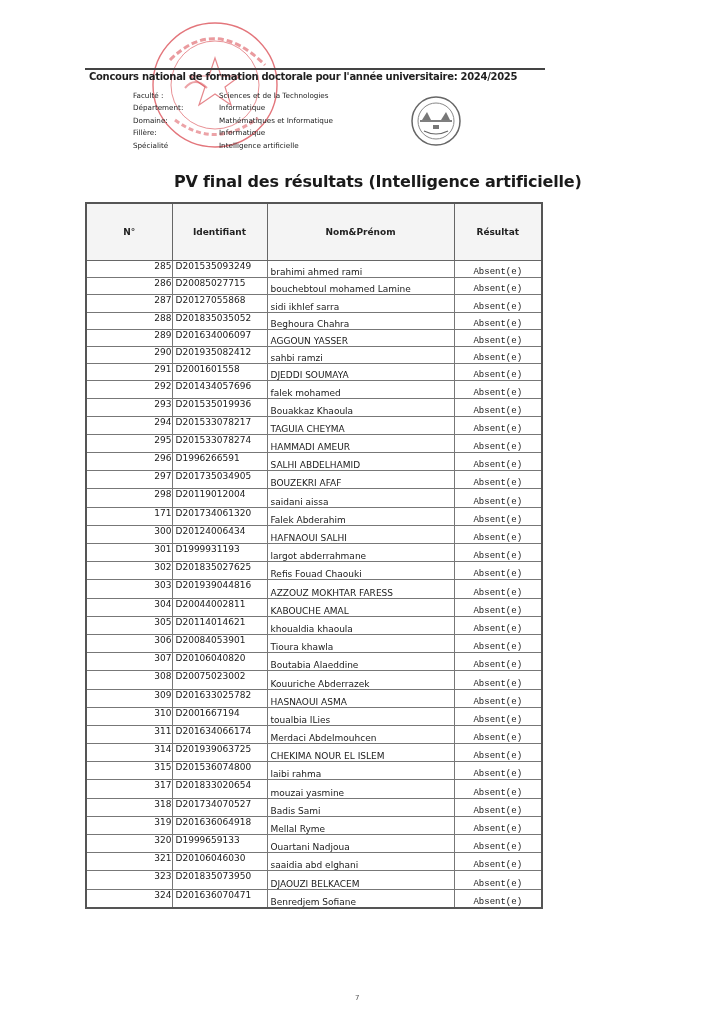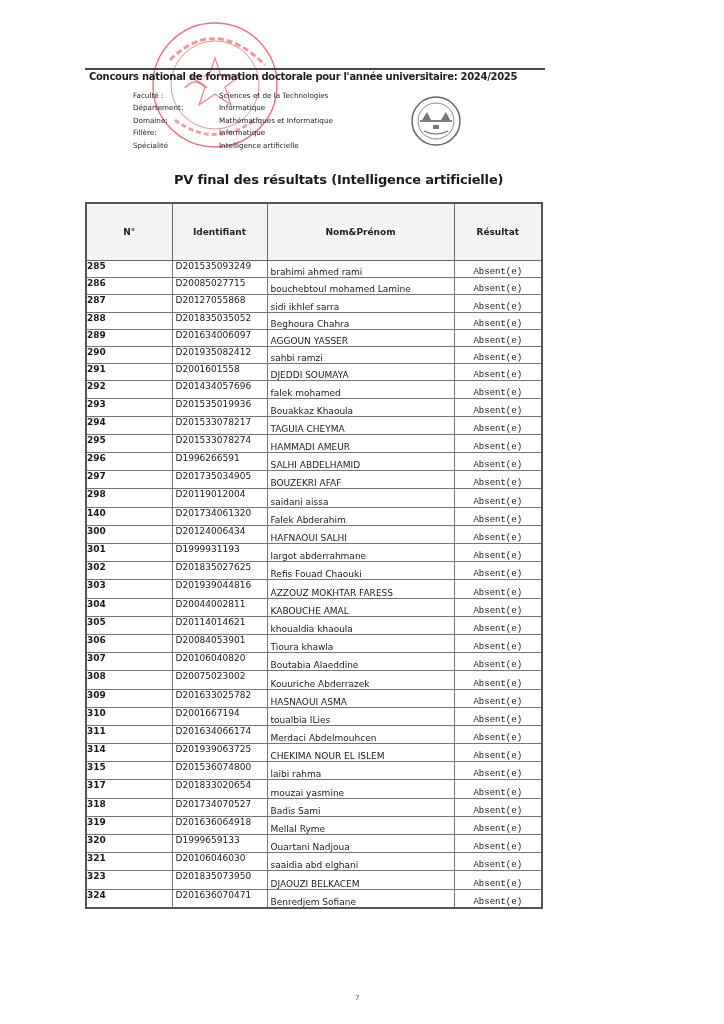--- a/index.html
+++ b/index.html
@@ -22,41 +22,41 @@
     }
     .meta { position: absolute; left: 89px; top: 89px; font-size: 7.2px; font-family: "DejaVu Sans", sans-serif; }
     .meta-row { display: flex; height: 12.5px; align-items: center; padding-left: 44px; }
     .meta-label { width: 86px; color: #222; }
     .meta-value { color: #222; }
     .logo {
       position: absolute; left: 410px; top: 95px; width: 52px; height: 52px;
       pointer-events: none;
     }
     .pv-title {
-      position: absolute; left: 174px; top: 172px; font-size: 13px; font-weight: bold;
+      position: absolute; left: 174px; top: 172px; font-size: 16px; font-weight: bold;
       font-family: "DejaVu Sans", sans-serif; letter-spacing: -0.2px; color: #1a1a1a;
       white-space: nowrap;
     }
     table.results {
       position: absolute; left: 85px; top: 202px; width: 456px;
       border-collapse: collapse; border: 2px solid #555;
       table-layout: fixed;
     }
     table.results th {
       height: 56px; background: #f4f4f4; font-family: "DejaVu Sans", sans-serif;
       font-size: 9px; font-weight: bold; color: #222; border: 1px solid #666;
       vertical-align: middle; text-align: center; padding: 0;
     }
     table.results td {
       border: 1px solid #777; padding: 0; font-size: 9px; color: #1a1a1a; overflow: hidden;
       white-space: nowrap;
     }
     table.results tr.r-s td { height: 16.2px; }
     table.results tr.r-l td { height: 17.2px; }
-    td.num { text-align: left; font-weight: bold; font-family: "DejaVu Sans", sans-serif; font-size: 8.5px; vertical-align: top; }
+    td.num { text-align: right; font-weight: normal; font-family: "DejaVu Sans", sans-serif; font-size: 8.5px; vertical-align: top; }
     td.ident { padding-left: 3px !important; font-family: "DejaVu Sans", sans-serif; font-size: 8.5px; vertical-align: top; }
     td.name { padding-left: 3px !important; font-family: "DejaVu Sans", sans-serif; font-size: 6px; vertical-align: bottom; }
     td.res { text-align: center; font-family: Liberation Mono, monospace; font-size: 10px; vertical-align: bottom; }
     .page-number {
       position: absolute; left: 355px; top: 994px; font-size: 7px; color: #555;
       font-family: "DejaVu Sans", sans-serif;
     }
   </style>
 </head>
 <body>
@@ -201,21 +201,21 @@
         <td class="name">BOUZEKRI AFAF</td>
         <td class="res">Absent(e)</td>
       </tr>
       <tr class="r-l">
         <td class="num">298</td>
         <td class="ident">D20119012004</td>
         <td class="name">saidani aissa</td>
         <td class="res">Absent(e)</td>
       </tr>
       <tr class="r-l">
-        <td class="num">140</td>
+        <td class="num">171</td>
         <td class="ident">D201734061320</td>
         <td class="name">Falek Abderahim</td>
         <td class="res">Absent(e)</td>
       </tr>
       <tr class="r-l">
         <td class="num">300</td>
         <td class="ident">D20124006434</td>
         <td class="name">HAFNAOUI SALHI</td>
         <td class="res">Absent(e)</td>
       </tr>

